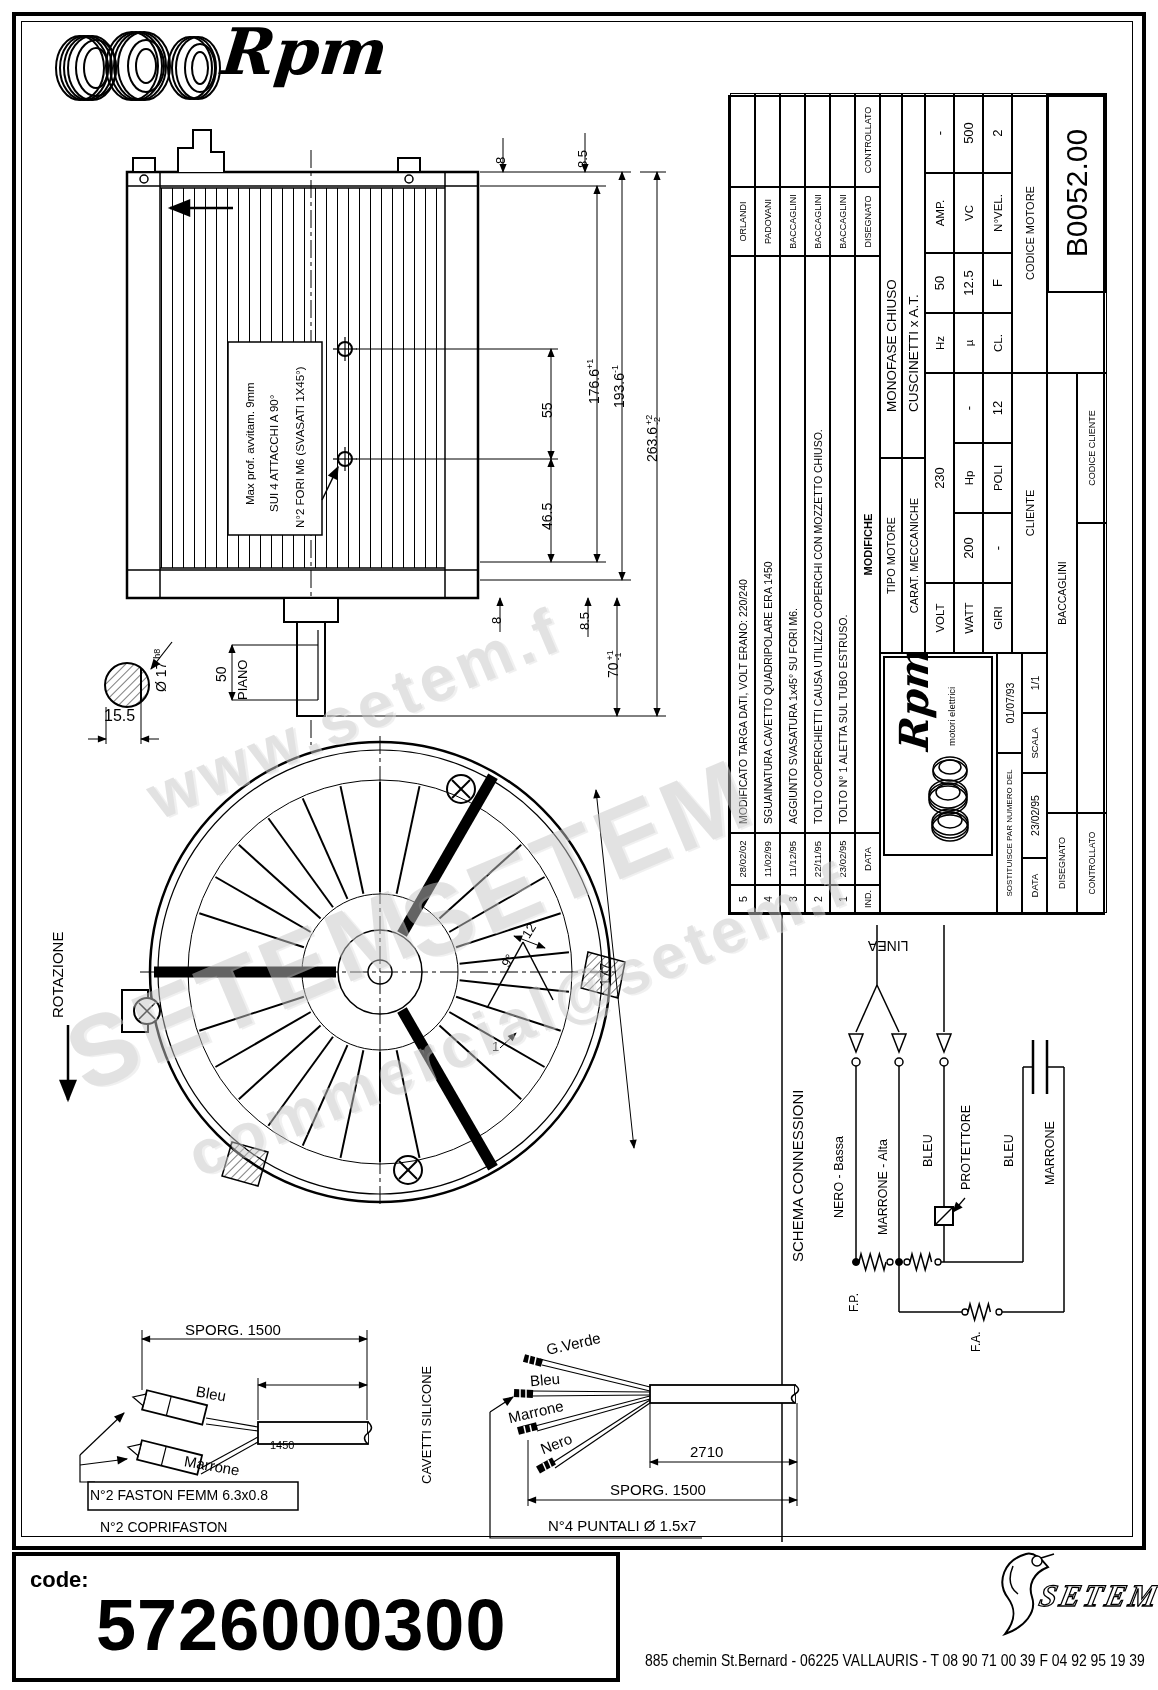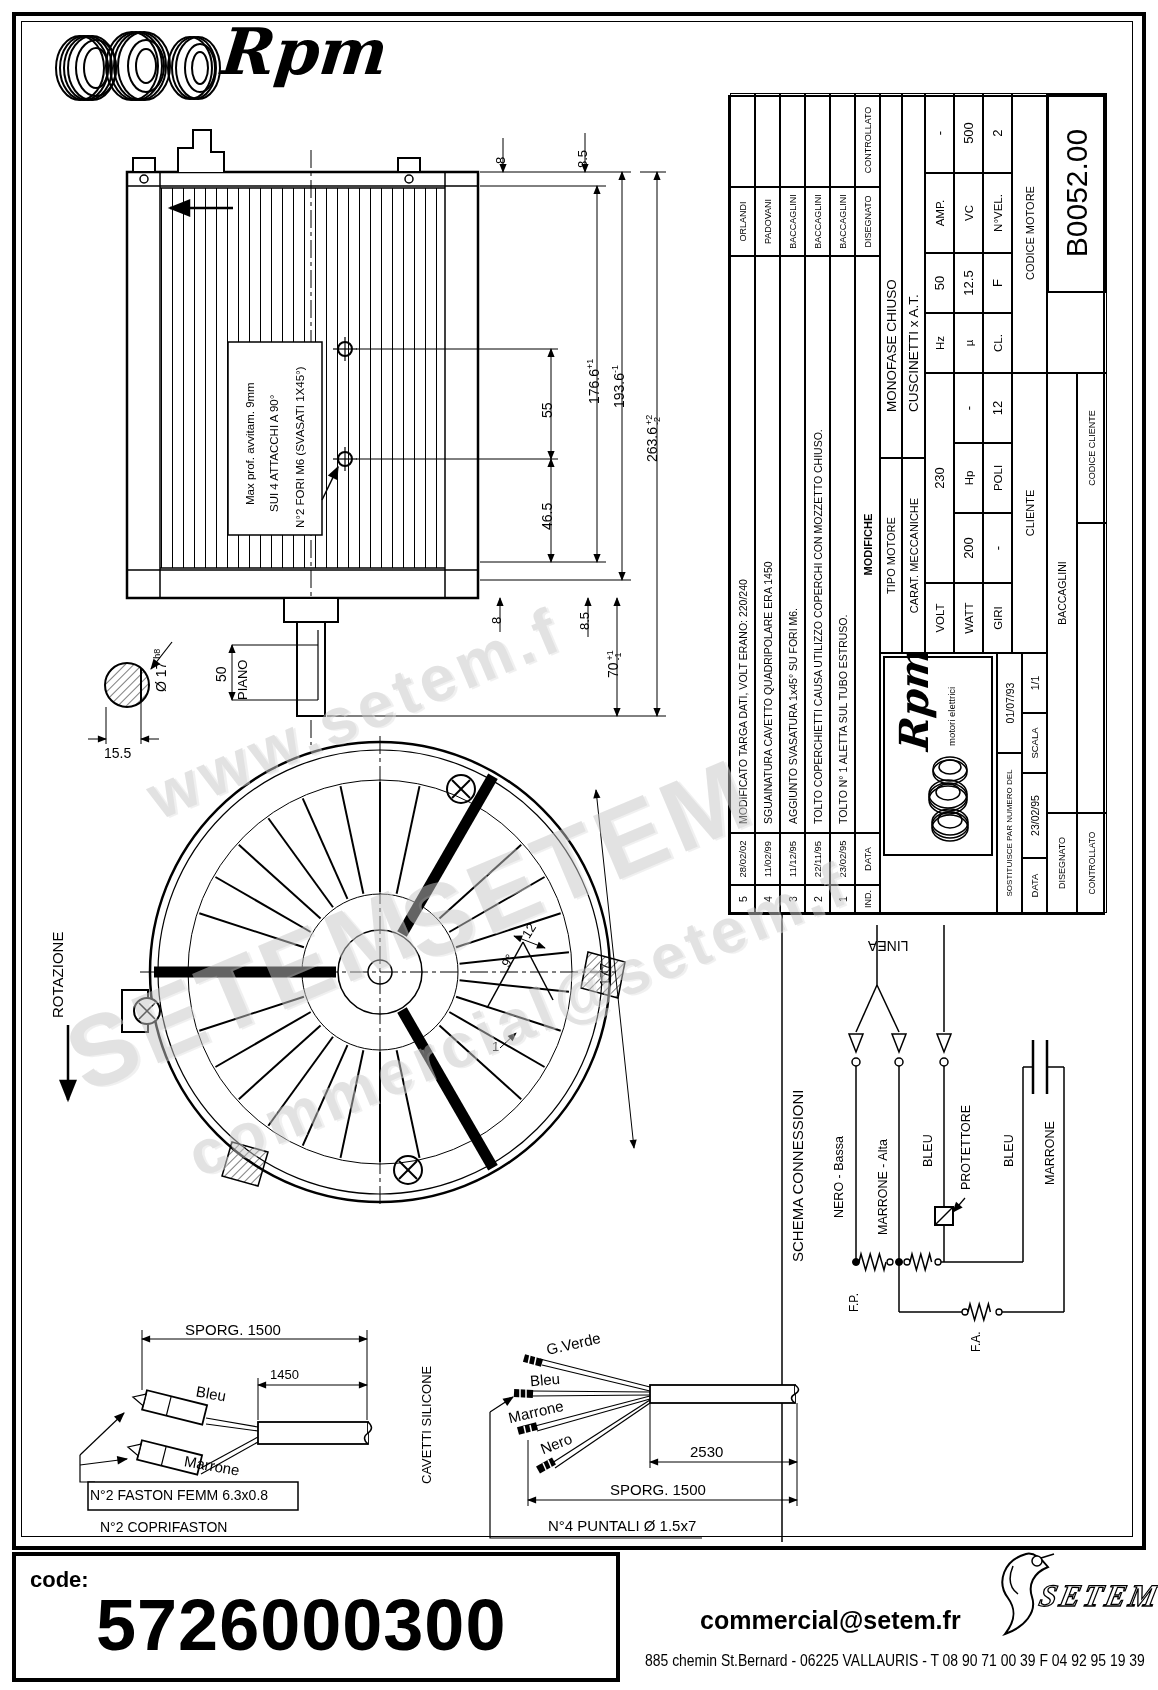--- a/index.html
+++ b/index.html
@@ -334,21 +334,21 @@
   <div class="lbl v" style="left:540px;top:530px;font-size:14px;">46.5</div>
   <div class="lbl v" style="left:490px;top:624px;font-size:13px;">8</div>
   <div class="lbl v" style="left:578px;top:630px;font-size:13px;">8.5</div>
   <div class="lbl v" style="left:606px;top:678px;font-size:14px;"><span>70</span><span class="tolstack">
         <i style="font-style:normal">+1</i>
         <i style="font-style:normal">-1</i>
       </span></div>
   <div class="lbl v" style="left:214px;top:682px;font-size:14px;">50</div>
   <div class="lbl v" style="left:236px;top:700px;font-size:13px;">PIANO</div>
   <div class="lbl v" style="left:153px;top:692px;font-size:14px;"><span>Ø 17</span> <sup style="font-size:9px;">h8</sup></div>
-  <div class="lbl" style="left:104px;top:746px;font-size:14px;">15.5</div>
+  <div class="lbl" style="left:104px;top:708px;font-size:16px;">15.5</div>
   <div class="lbl v" style="left:294px;top:528px;font-size:11.5px;">N°2 FORI M6 (SVASATI 1X45°)</div>
   <div class="lbl v" style="left:268px;top:512px;font-size:11.5px;">SUI 4 ATTACCHI A 90°</div>
   <div class="lbl v" style="left:244px;top:505px;font-size:11.5px;">Max prof. avvitam. 9mm</div>
 
   <div class="lbl v" style="left:50px;top:1018px;font-size:15px;">ROTAZIONE</div>
   <div class="lbl v" style="left:598px;top:986px;font-size:14px;">177</div>
   <div class="lbl" style="left:522px;top:924px;font-size:13px;transform:rotate(-58deg);">12</div>
   <div class="lbl" style="left:502px;top:954px;font-size:13px;transform:rotate(-58deg);">9°</div>
   <div class="lbl" style="left:492px;top:1040px;font-size:13px;">1</div>
 
@@ -357,31 +357,31 @@
   <div class="lbl v" style="left:833px;top:1218px;font-size:12.5px;">NERO - Bassa</div>
   <div class="lbl v" style="left:877px;top:1235px;font-size:12.5px;">MARRONE - Alta</div>
   <div class="lbl v" style="left:922px;top:1167px;font-size:12.5px;">BLEU</div>
   <div class="lbl v" style="left:960px;top:1190px;font-size:12.5px;">PROTETTORE</div>
   <div class="lbl v" style="left:1003px;top:1167px;font-size:12.5px;">BLEU</div>
   <div class="lbl v" style="left:1044px;top:1185px;font-size:12.5px;">MARRONE</div>
   <div class="lbl v" style="left:848px;top:1312px;font-size:12px;">F.P.</div>
   <div class="lbl v" style="left:970px;top:1352px;font-size:12px;">F.A.</div>
 
   <div class="lbl cent" style="left:185px;top:1322px;width:140px;font-size:15px;">SPORG. 1500</div>
-  <div class="lbl cent" style="left:270px;top:1368px;width:85px;font-size:13px;">1450</div>
+  <div class="lbl cent" style="left:270px;top:1440px;width:85px;font-size:11px;">1450</div>
   <div class="lbl" style="left:196px;top:1386px;font-size:15px;transform:rotate(10deg);">Bleu</div>
   <div class="lbl" style="left:184px;top:1458px;font-size:15px;transform:rotate(10deg);">Marrone</div>
   <div class="lbl cent" style="left:90px;top:1488px;width:206px;font-size:14px;">N°2 FASTON FEMM 6.3x0.8</div>
   <div class="lbl" style="left:100px;top:1520px;font-size:14px;">N°2 COPRIFASTON</div>
 
   <div class="lbl" style="left:546px;top:1336px;font-size:15px;transform:rotate(-13deg);">G.Verde</div>
   <div class="lbl" style="left:530px;top:1372px;font-size:15px;transform:rotate(-5deg);">Bleu</div>
   <div class="lbl" style="left:508px;top:1404px;font-size:15px;transform:rotate(-13deg);">Marrone</div>
   <div class="lbl" style="left:540px;top:1436px;font-size:15px;transform:rotate(-21deg);">Nero</div>
-  <div class="lbl cent" style="left:690px;top:1444px;width:70px;font-size:15px;">2530</div>
+  <div class="lbl cent" style="left:690px;top:1444px;width:70px;font-size:15px;">2710</div>
   <div class="lbl cent" style="left:610px;top:1482px;width:120px;font-size:15px;">SPORG. 1500</div>
   <div class="lbl" style="left:548px;top:1518px;font-size:15px;">N°4 PUNTALI Ø 1.5x7</div>
   <div class="lbl v" style="left:420px;top:1484px;font-size:13px;">CAVETTI SILICONE</div>
 
   <div id="tb">
     <div id="rev-rows">
         <div class="c" style="left: 0px; top: 0px; width: 28px; height: 25px; font-size: 10.5px;">5</div>
         <div class="c" style="left: 28px; top: 0px; width: 52px; height: 25px; font-size: 9.5px;">28/02/02</div>
         <div class="c cl" style="left: 80px; top: 0px; width: 577px; height: 25px; font-size: 10.5px; padding-left: 8px;">MODIFICATO TARGA DATI, VOLT ERANO: 220/240</div>
         <div class="c" style="left: 657px; top: 0px; width: 69px; height: 25px; font-size: 9px;">ORLANDI</div>
@@ -485,21 +485,20 @@
 
   <div class="wm" style="left:165px;top:760px;font-size:64px;">www.setem.f</div>
   <div class="wm" style="left:95px;top:1000px;font-size:100px;">SETEM</div>
   <div class="wm" style="left:430px;top:870px;font-size:100px;">SETEM</div>
   <div class="wm" style="left:205px;top:1120px;font-size:62px;">commercial@setem.f</div>
 
   <div id="codebox">
     <div class="lbl" style="left:14px;top:12px;font-size:22px;font-weight:bold;">code:</div>
     <div class="lbl cent" style="left:80px;top:32px;width:510px;font-size:72px;font-weight:bold;letter-spacing:1px;">5726000300</div>
   </div>
-  <div class="lbl cent" style="left:700px;top:1607px;width:370px;font-size:25px;font-weight:bold;">commercial@setem.fr</div>
   <div class="lbl" style="left:645px;top:1652px;font-size:17px;transform:scaleX(0.82);transform-origin:0 0;">885 chemin St.Bernard  -  06225 VALLAURIS  -  T 08 90 71 00 39  F 04 92 95 19 39</div>
   <svg width="170" height="100" style="left:988px;top:1548px;">
     <path d="M38,6 C16,12 8,34 20,50 C28,61 28,72 17,86 C37,79 49,64 44,49 C40,37 45,25 60,19 C52,9 45,4 38,6 Z" fill="#fff" stroke="#000" stroke-width="2"></path>
     <path d="M25,18 C20,30 22,40 30,46" fill="none" stroke="#000" stroke-width="1.5"></path>
     <circle cx="49" cy="13" r="5" fill="#fff" stroke="#000" stroke-width="1.5"></circle>
     <line x1="53" y1="10" x2="66" y2="6" stroke="#000" stroke-width="1.5"></line>
     <g transform="translate(62,0) skewX(-12)">
       <text x="0" y="58" font-family="Liberation Serif,serif" font-size="31" font-weight="bold" font-style="italic" letter-spacing="3" fill="#fff" stroke="#000" stroke-width="1.3">SETEM</text>
     </g>
   </svg>

